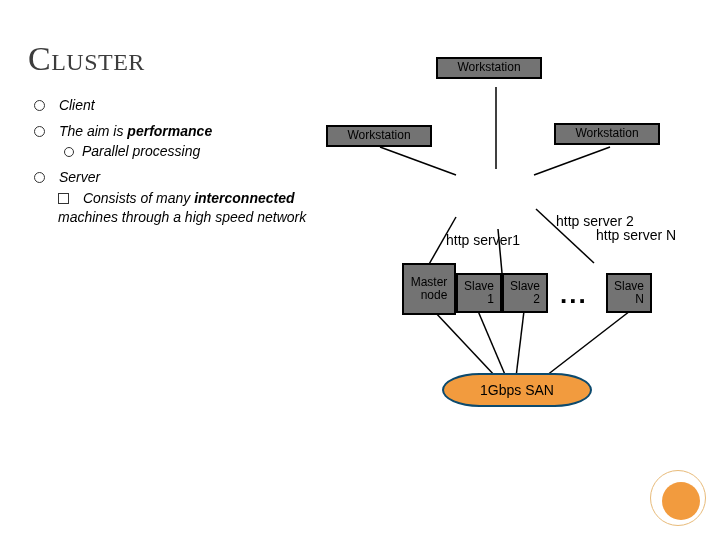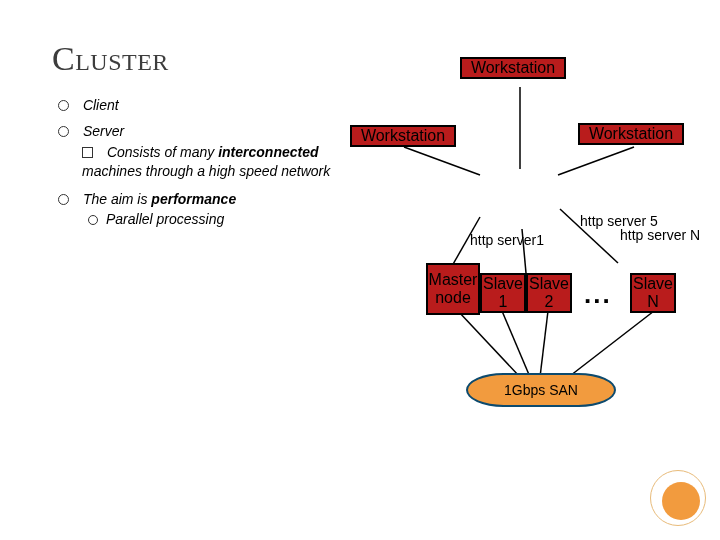--- a/index.html
+++ b/index.html
@@ -8,21 +8,21 @@
     width: 720px;
     height: 540px;
     background: #fff;
     font-family: Arial, Helvetica, sans-serif;
     font-size: 14px;
     color: #000;
     position: relative;
     overflow: hidden;
   }
   .slide {
-    padding: 40px 36px 20px 52px;
+    padding: 40px 36px 20px 28px;
     position: relative;
     height: 100%;
   }
   h1.title {
     margin: 0 0 10px 0;
     font: 34px/1.1 Georgia, 'Times New Roman', serif;
     font-variant: small-caps;
     font-weight: normal;
     color: #3d3d3d;
     letter-spacing: 0.5px;
@@ -60,26 +60,26 @@
     border-radius: 50%;
     margin-right: 8px;
     vertical-align: -1px;
   }
   b { font-weight: bold; }
 
   
   .node {
     position: absolute;
     border: 2px solid #000;
-    background: #b91c1c; 
-    text-align: center;
+    background: #737373; 
+    text-align: right;
     display: flex;
     align-items: center;
     justify-content: center;
-    font-size: 16px;
+    font-size: 12px;
     line-height: 1.15;
     white-space: pre-line;
   }
   .lan {
     position: absolute;
     width: 120px;
     height: 60px;
     border: 2px solid #000;
     border-radius: 50%;
     background: #f29b3e;
@@ -143,31 +143,31 @@
   <h1 class="title">Cluster</h1>
 
   <div class="columns">
 
     <div class="left">
       <ul class="lvl1">
         <li>
           <span>Client</span>
         </li>
         <li>
+          <span>The aim is </span><b>performance</b>
+          <ul class="lvl3">
+            <li>Parallel processing</li>
+          </ul>
+        </li>
+        <li>
           <span>Server</span>
           <ul class="lvl2">
             <li>
               <span>Consists of many </span><b>interconnected</b><span> machines through a high speed network</span>
             </li>
-          </ul>
-        </li>
-        <li>
-          <span>The aim is </span><b>performance</b>
-          <ul class="lvl3">
-            <li>Parallel processing</li>
           </ul>
         </li>
       </ul>
     </div>
 
     <div class="right">
 
       <svg width="360" height="360" style="position:absolute;left:0;top:0;">
         <g stroke="#000" stroke-width="1.5" fill="none">
           <line x1="180" y1="0" x2="180" y2="82"></line>
@@ -182,21 +182,21 @@
           <line x1="314" y1="224" x2="226" y2="292"></line>
         </g>
       </svg>
 
       <div class="node" style="left:120px;top:-30px;width:106px;height:22px;">Workstation</div>
       <div class="node" style="left:10px;top:38px;width:106px;height:22px;">Workstation</div>
       <div class="node" style="left:238px;top:36px;width:106px;height:22px;">Workstation</div>
 
 
       <div class="label" style="left:130px;top:145px;">http server1</div>
-      <div class="label" style="left:240px;top:126px;">http server 5</div>
+      <div class="label" style="left:240px;top:126px;">http server 2</div>
       <div class="label" style="left:280px;top:140px;">http server N</div>
 
       <div class="node" style="left:86px;top:176px;width:54px;height:52px;">Master
 node</div>
       <div class="node" style="left:140px;top:186px;width:46px;height:40px;">Slave
 1</div>
       <div class="node" style="left:186px;top:186px;width:46px;height:40px;">Slave
 2</div>
       <div class="dots" style="left:244px;top:192px;">...</div>
       <div class="node" style="left:290px;top:186px;width:46px;height:40px;">Slave

